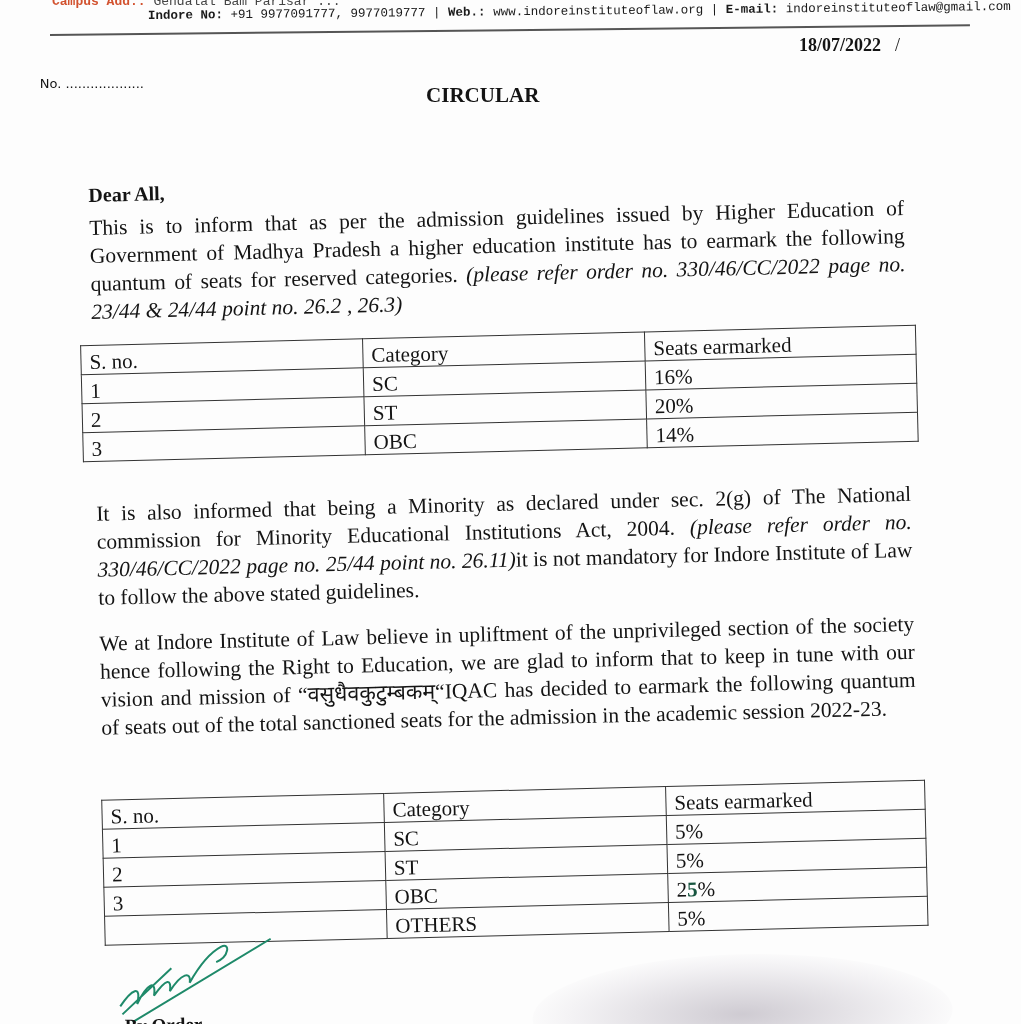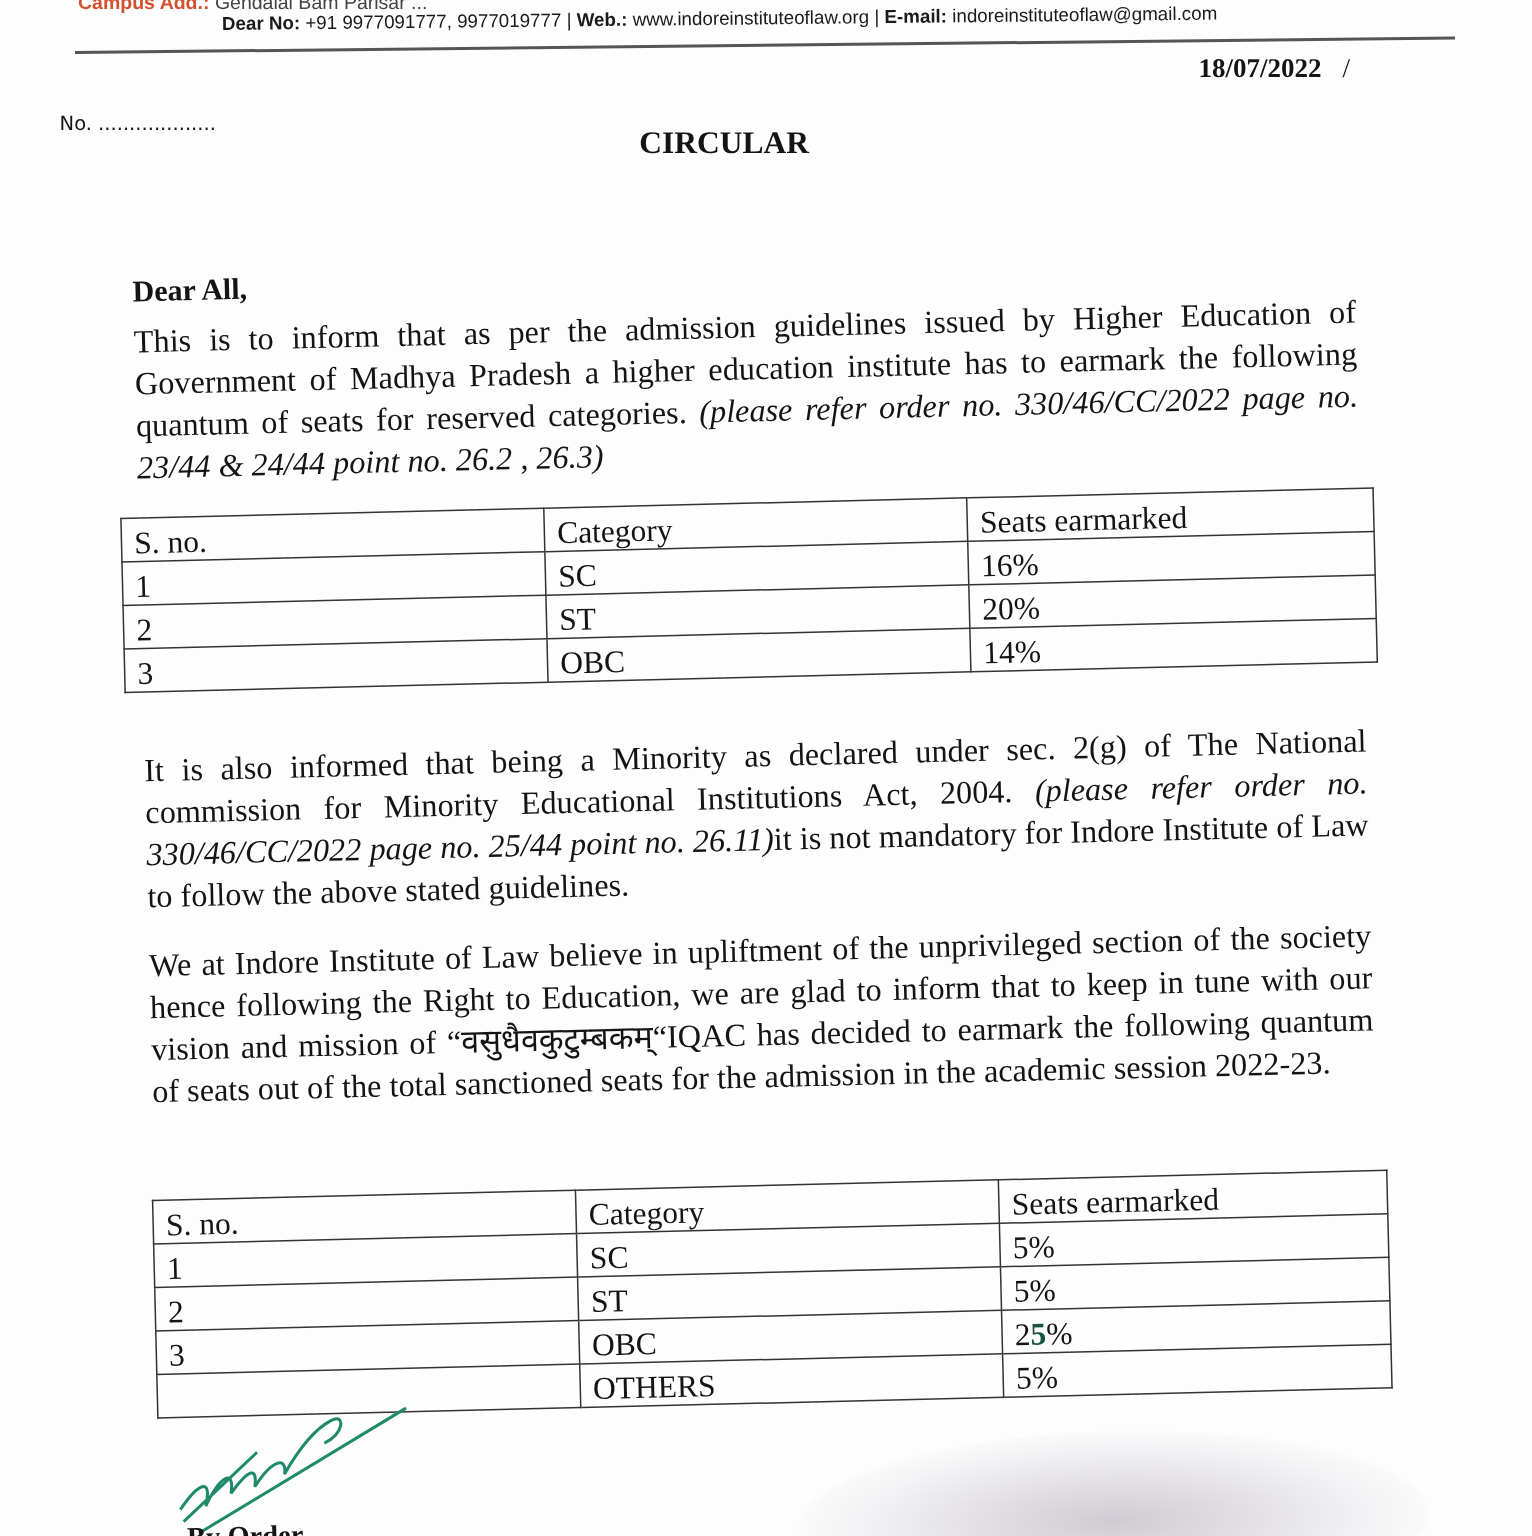--- a/index.html
+++ b/index.html
@@ -1,20 +1,20 @@
 <!DOCTYPE html>
 <html><head>
 <meta charset="utf-8">
 <style>
   html, body { margin:0; padding:0; }
   body {
     width:1021px; height:1024px; overflow:hidden; background:#fdfdfd;
     font-family:"Liberation Serif", serif; color:#141414; position:relative;
   }
-  .hdr { position:absolute; left:0; top:0; width:1021px; height:40px; font-family:Liberation Sans, sans-serif; }
+  .hdr { position:absolute; left:0; top:0; width:1021px; height:40px; font-family:Liberation Mono, monospace; }
   .campus { position:absolute; left:52px; top:-6px; font-size:13px; color:#444; white-space:nowrap; }
   .campus .lbl { color:#d2522f; font-weight:bold; }
   .contact { position:absolute; left:148px; top:9px; font-size:12.5px; white-space:nowrap; color:#1a1a1a; transform:rotate(-0.6deg); transform-origin:left; }
   .contact b { font-weight:bold; }
   .rule { position:absolute; left:50px; top:34px; width:920px; height:2px; background:#555; transform:rotate(-0.6deg); transform-origin:left; }
   .page { position:absolute; left:0; top:0; width:1021px; height:1024px; transform:rotate(-1.4deg); transform-origin:500px 500px; }
   .no { position:absolute; left:50px; top:66px; font-family:"DejaVu Sans", sans-serif; font-size:13px; transform:rotate(1.4deg); }
   .date { position:absolute; left:810px; top:44px; font-weight:bold; font-size:18px; transform:rotate(1.4deg); }
   .date .slash { margin-left:14px; font-weight:normal; }
   .title { position:absolute; left:436px; top:83px; font-weight:bold; font-size:21px; transform:rotate(1.4deg); }
@@ -37,21 +37,21 @@
 </style>
 </head>
 <body>
 
 <div class="hdr">
   <div class="campus">
     <span class="lbl">Campus Add.:</span>
     <span>Gendalal Bam Parisar ...</span>
   </div>
   <div class="contact">
-    <b>Dear No:</b>
+    <b>Indore No:</b>
     <span>+91 9977091777, 9977019777</span> |
     <b>Web.:</b>
     <span>www.indoreinstituteoflaw.org</span> |
     <b>E-mail:</b>
     <span>indoreinstituteoflaw@gmail.com</span>
   </div>
   <div class="rule"></div>
 </div>
 
 <div class="page">

